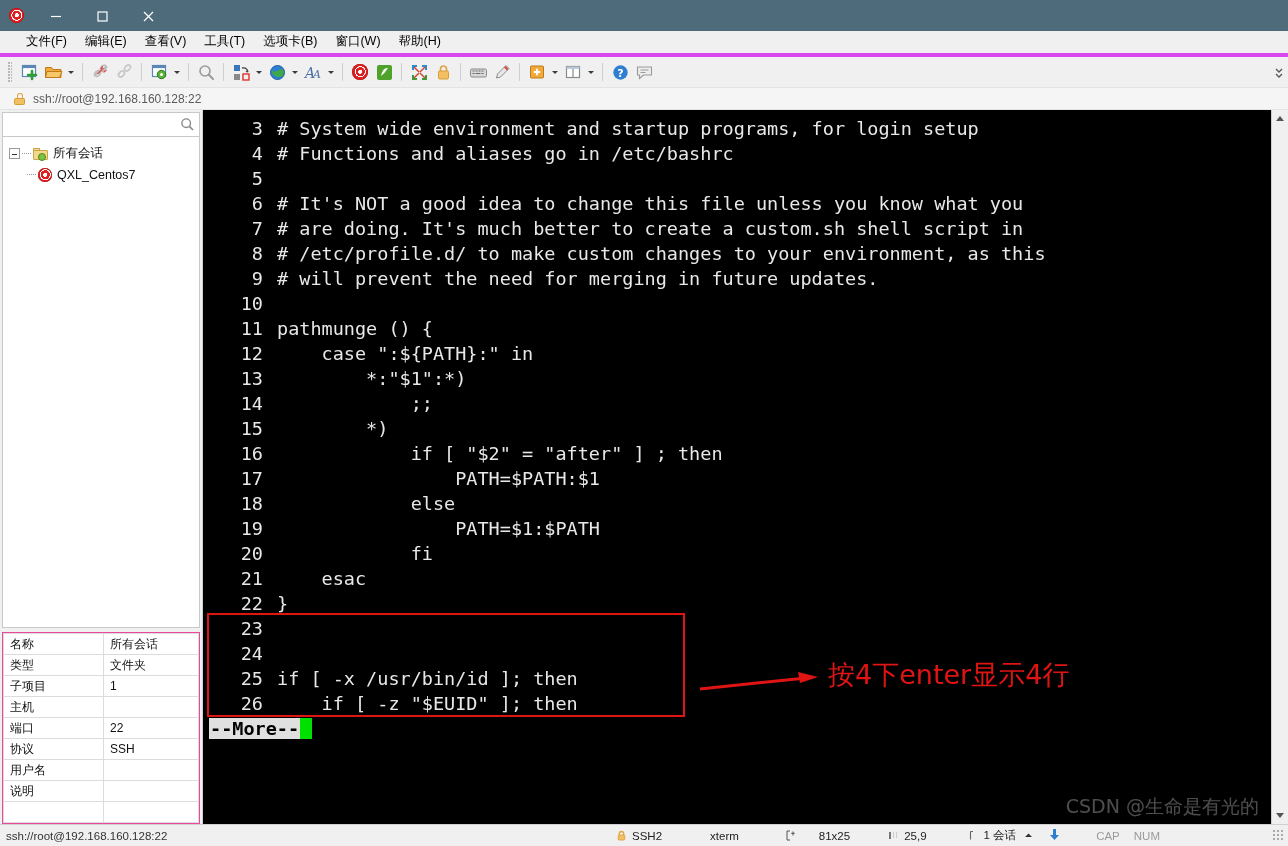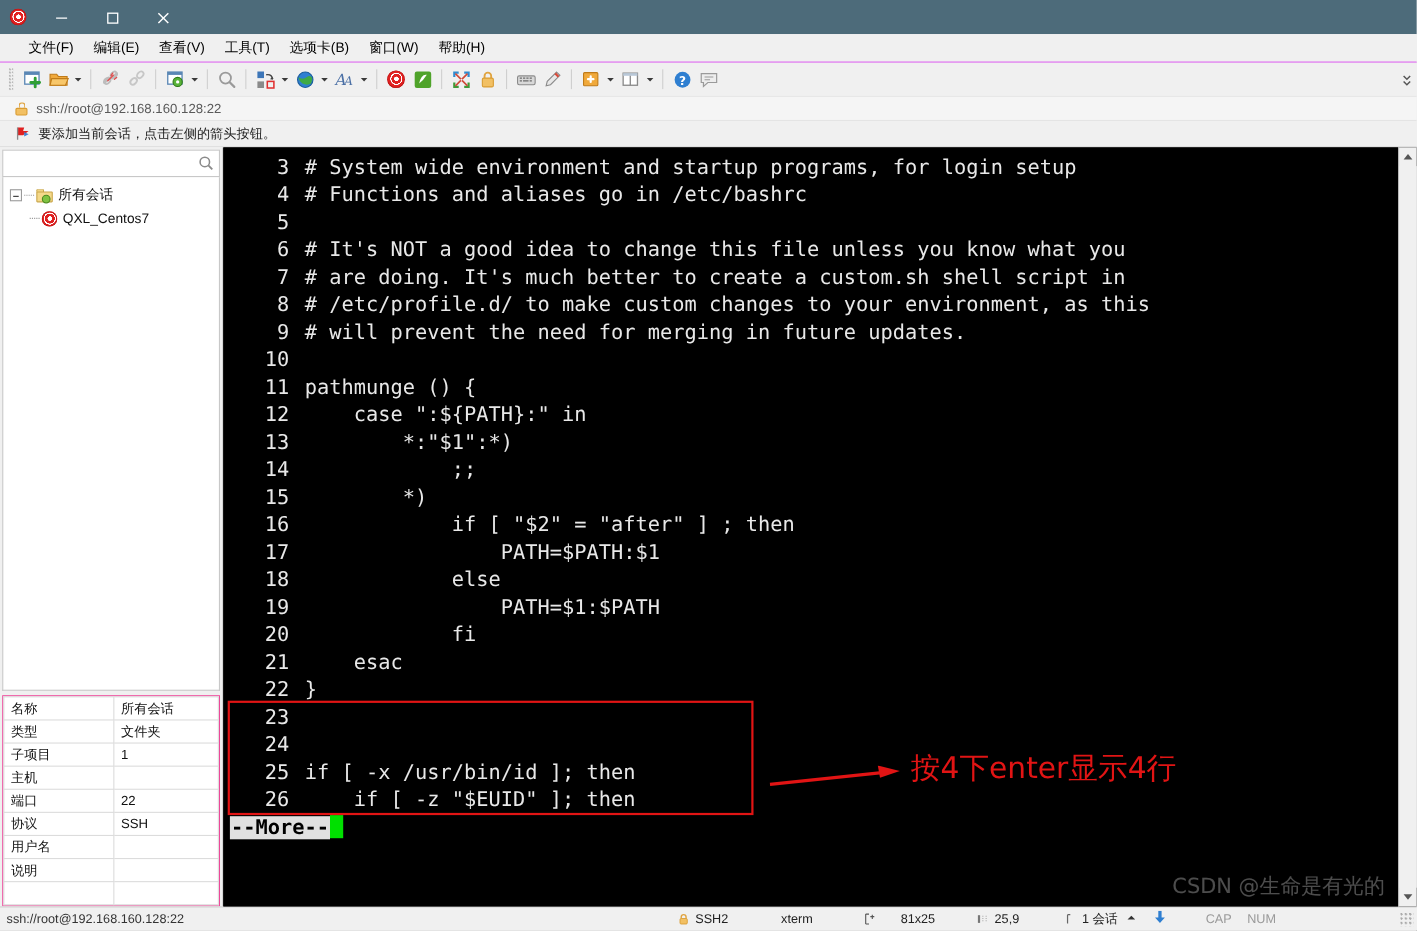--- a/index.html
+++ b/index.html
@@ -56,21 +56,21 @@
   .win-btn svg { display: block; }
 
   
   .menubar {
     height: 26px;
     background: #f0f0f0;
     display: flex;
     align-items: center;
     padding-left: 17px;
     flex: 0 0 auto;
-    border-bottom: 1px solid #d946ef;
+    border-bottom: 4px solid #d946ef;
   }
   .menubar .menu-item {
     font-size: 12.5px;
     color: #000000;
     padding: 3px 9px 4px 9px;
     white-space: nowrap;
   }
 
   
   .toolbar {
@@ -561,30 +561,20 @@
   </div>
 
   <div class="addressbar">
     <div class="lockicon">
       <div class="shackle"></div>
         <div class="body"></div>
     </div>
     <div class="addr-text">ssh://root@192.168.160.128:22</div>
   </div>
 
-  <div class="noticebar">
-    <div class="flagicon">
-      <svg width="13" height="13" viewBox="0 0 13 13">
-        <path d="M2 1 h6 l-1 3 h5 l-5 4 h-5 z" fill="#e02020"></path>
-        <path d="M8 5 l4 2 l-4 2 z" fill="#3f7fd0"></path>
-        <line x1="2" y1="1" x2="2" y2="12" stroke="#8a8a8a" stroke-width="1.2"></line>
-      </svg>
-    </div>
-    <div class="notice-text">要添加当前会话，点击左侧的箭头按钮。</div>
-  </div>
 
   <div class="middle">
 
     <div class="sidebar">
 
       <div class="sb-search">
         <input type="text" placeholder="" style="">
         <span class="mag">
           <svg width="15" height="15" viewBox="0 0 15 15">
             <circle cx="6.2" cy="6.2" r="4.3" fill="none" stroke="#8a8a8a" stroke-width="1.4"></circle>

